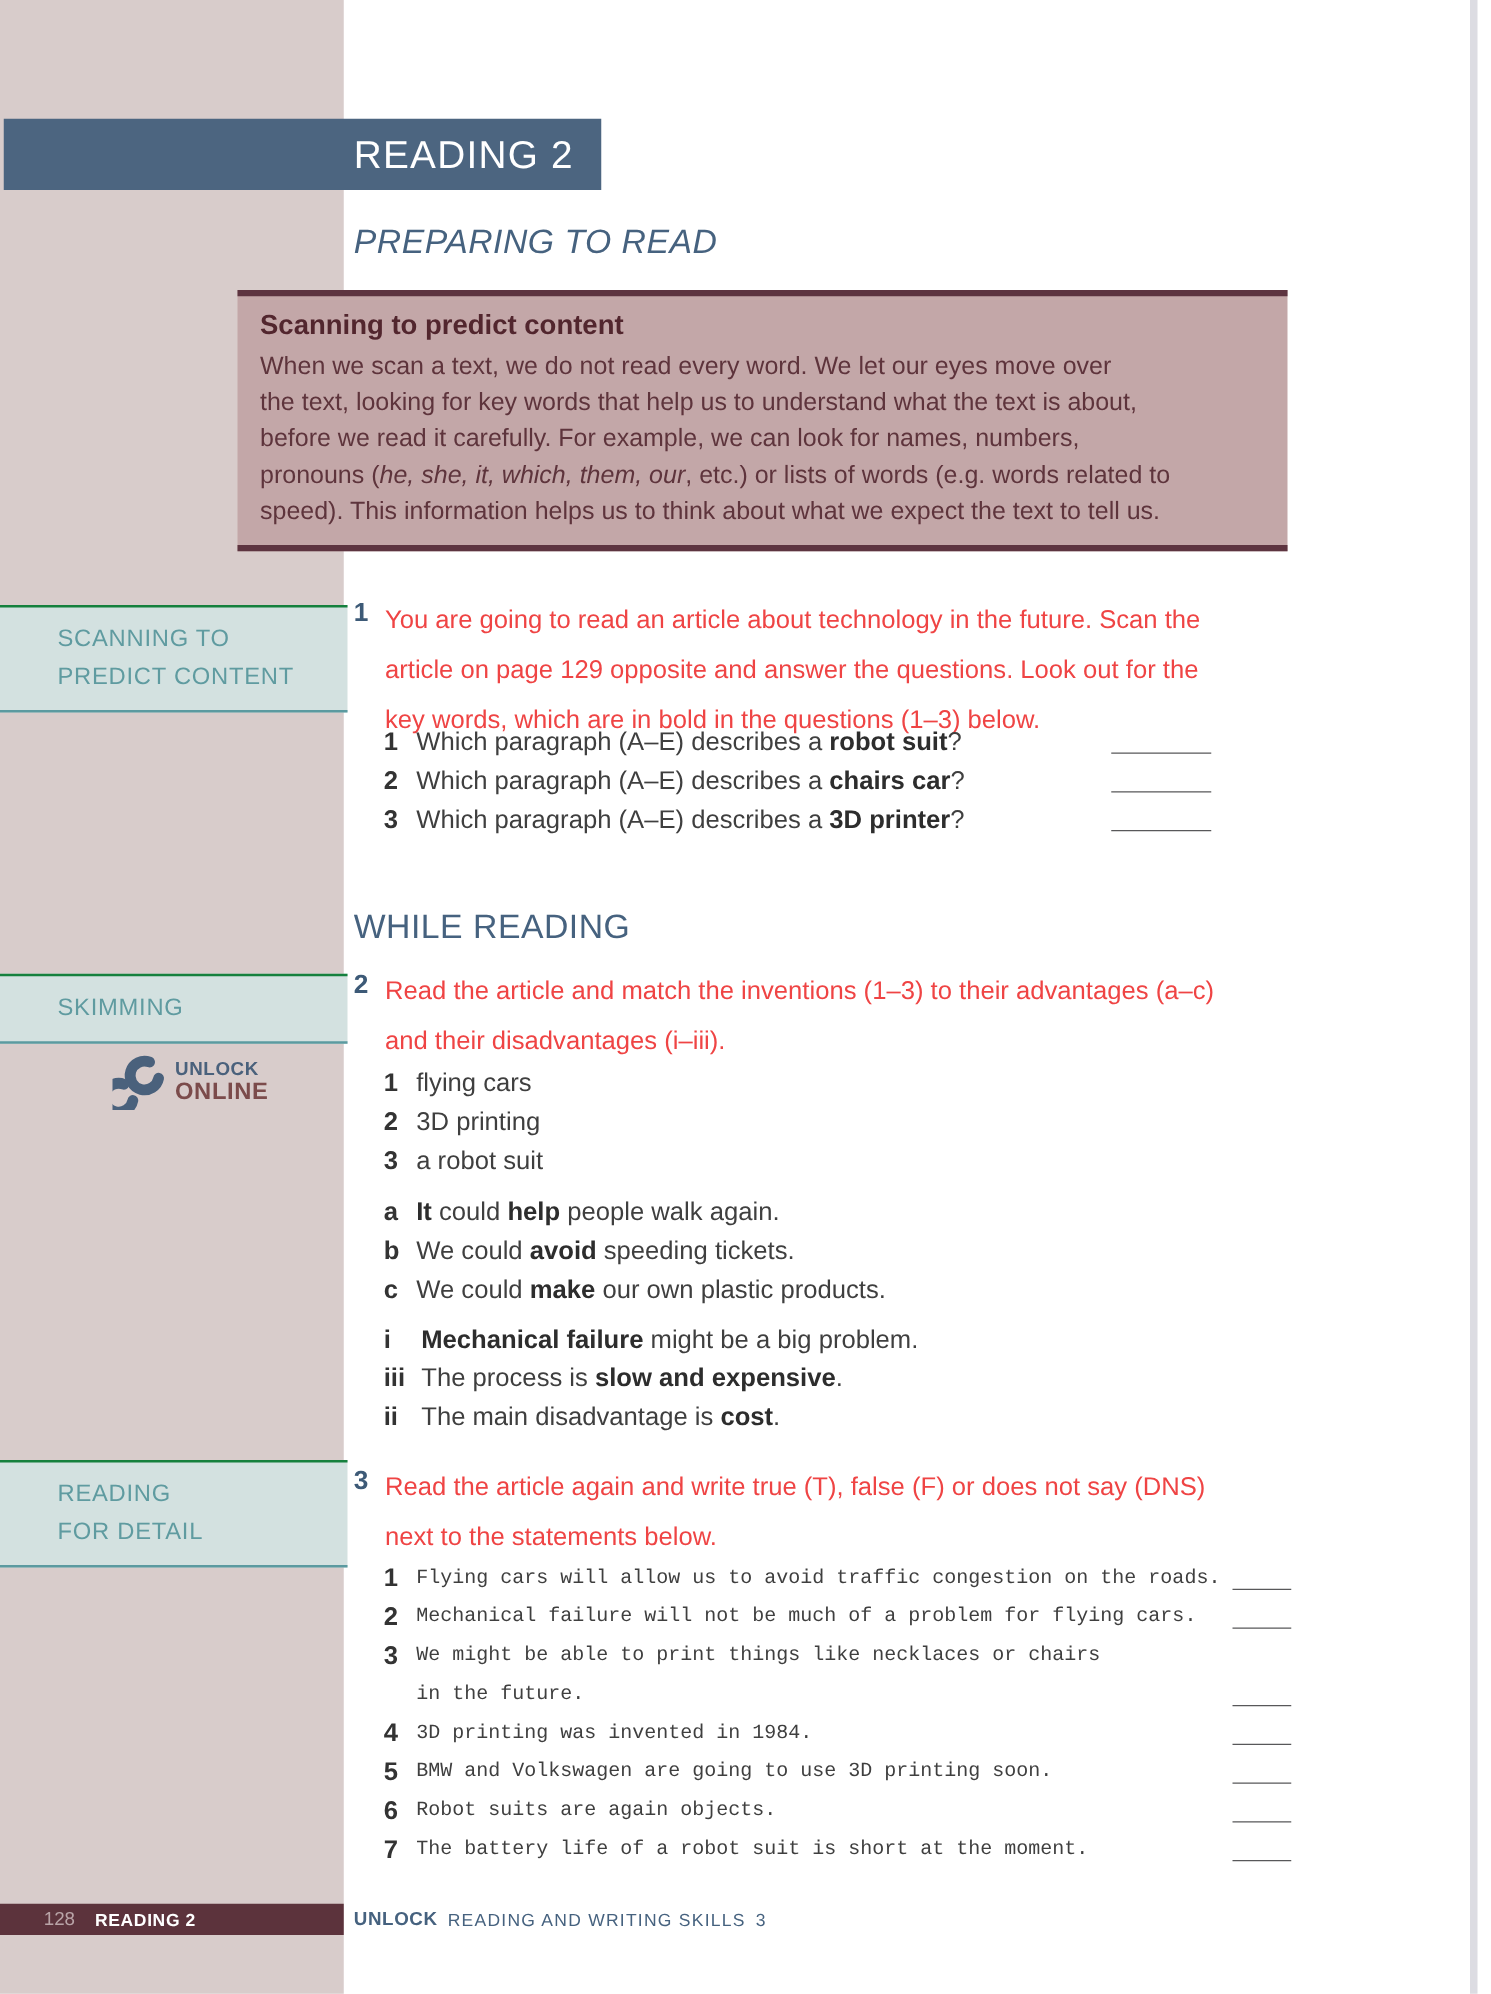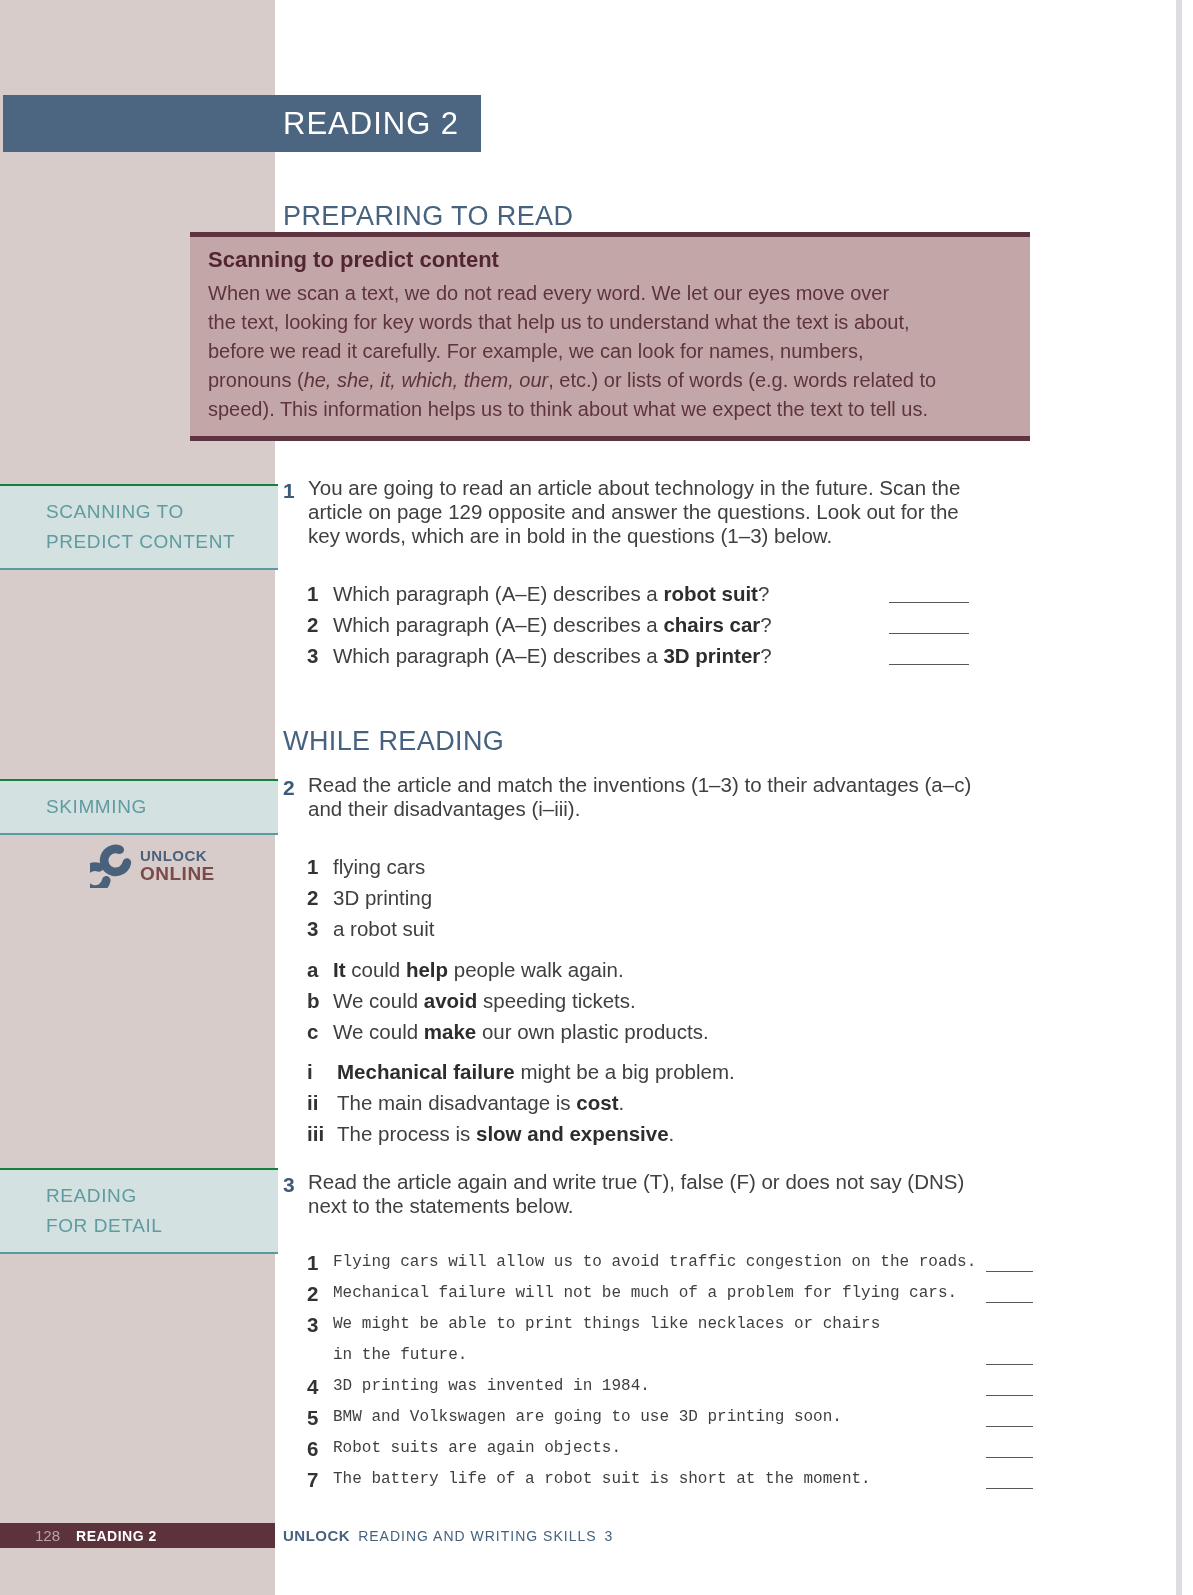--- a/index.html
+++ b/index.html
@@ -22,21 +22,21 @@
   .reading-bar {
     left:3px; top:95px; width:478px; height:57px;
     background:#4c6580; color:#ffffff;
     font-size:31px; letter-spacing:1px; font-weight:500;
     line-height:57px; padding-left:280px; white-space:nowrap;
   }
 
   .blue-heading {
     color:#46627f; font-size:27px; font-weight:500; letter-spacing:0.4px; white-space:nowrap;
   }
-  #prep-heading { left:283px; top:201px; }
+  #prep-heading { left:283px; top:178px;font-style:italic; }
   #while-heading { left:283px; top:726px; }
 
   
   .skill-box {
     left:190px; top:232px; width:840px;
     background:#c3a7a8;
     border-top:5px solid #5d3440; border-bottom:5px solid #5d3440;
     padding:10px 18px 12px 18px;
   }
   .skill-box-title { color:#52262e; font-size:22px; font-weight:bold; margin-bottom:6px; }
@@ -57,21 +57,21 @@
   
   .online-logo { left:90px; top:842px; display:flex; align-items:center; }
   .online-logo svg { display:block; }
   .logo-text { margin-left:4px; }
   .logo-top { color:#4a617c; font-size:15px; font-weight:bold; letter-spacing:0.5px; line-height:17px; }
   .logo-bottom { color:#7b4b4b; font-size:19px; font-weight:bold; letter-spacing:0.5px; line-height:20px; }
 
   
   .exercise { display:flex; }
   .ex-num { width:25px; flex:0 0 25px; font-weight:bold; color:#3d5a77; font-size:21px; line-height:30px; }
-  .ex-text { font-size:20.5px; line-height:24px; white-space:pre-line; color:#404040; }
+  .ex-text { font-size:20.5px; line-height:40px; white-space:pre-line; color:#ef4444; }
   #ex1 { left:283px; top:476px; width:740px; }
   #ex2 { left:283px; top:773px; width:740px; }
   #ex3 { left:283px; top:1170px; width:740px; }
 
   .row { display:flex; line-height:31px; font-size:20.5px; }
   .row .n { font-weight:bold; color:#333333; flex:0 0 26px; }
   .row .t { white-space:pre-line; }
   .row b { color:#2d2d2d; }
   .ans-line {
     margin-left:auto; align-self:flex-end;
@@ -206,26 +206,26 @@
     <span class="t">We could <b>make</b> our own plastic products.</span>
   </div>
 </div>
 
 <div class="abs" id="disadvantages">
   <div class="row">
     <span class="n">i</span>
     <span class="t"><b>Mechanical failure</b> might be a big problem.</span>
   </div>
   <div class="row">
+    <span class="n">iii</span>
+    <span class="t">The process is <b>slow and expensive</b>.</span>
+  </div>
+  <div class="row">
     <span class="n">ii</span>
     <span class="t">The main disadvantage is <b>cost</b>.</span>
-  </div>
-  <div class="row">
-    <span class="n">iii</span>
-    <span class="t">The process is <b>slow and expensive</b>.</span>
   </div>
 </div>
 
 <div class="abs exercise" id="ex3">
   <span class="ex-num">3</span>
   <span class="ex-text">Read the article again and write true (T), false (F) or does not say (DNS)
 next to the statements below.</span>
 </div>
 
 <div class="abs" id="statements">

